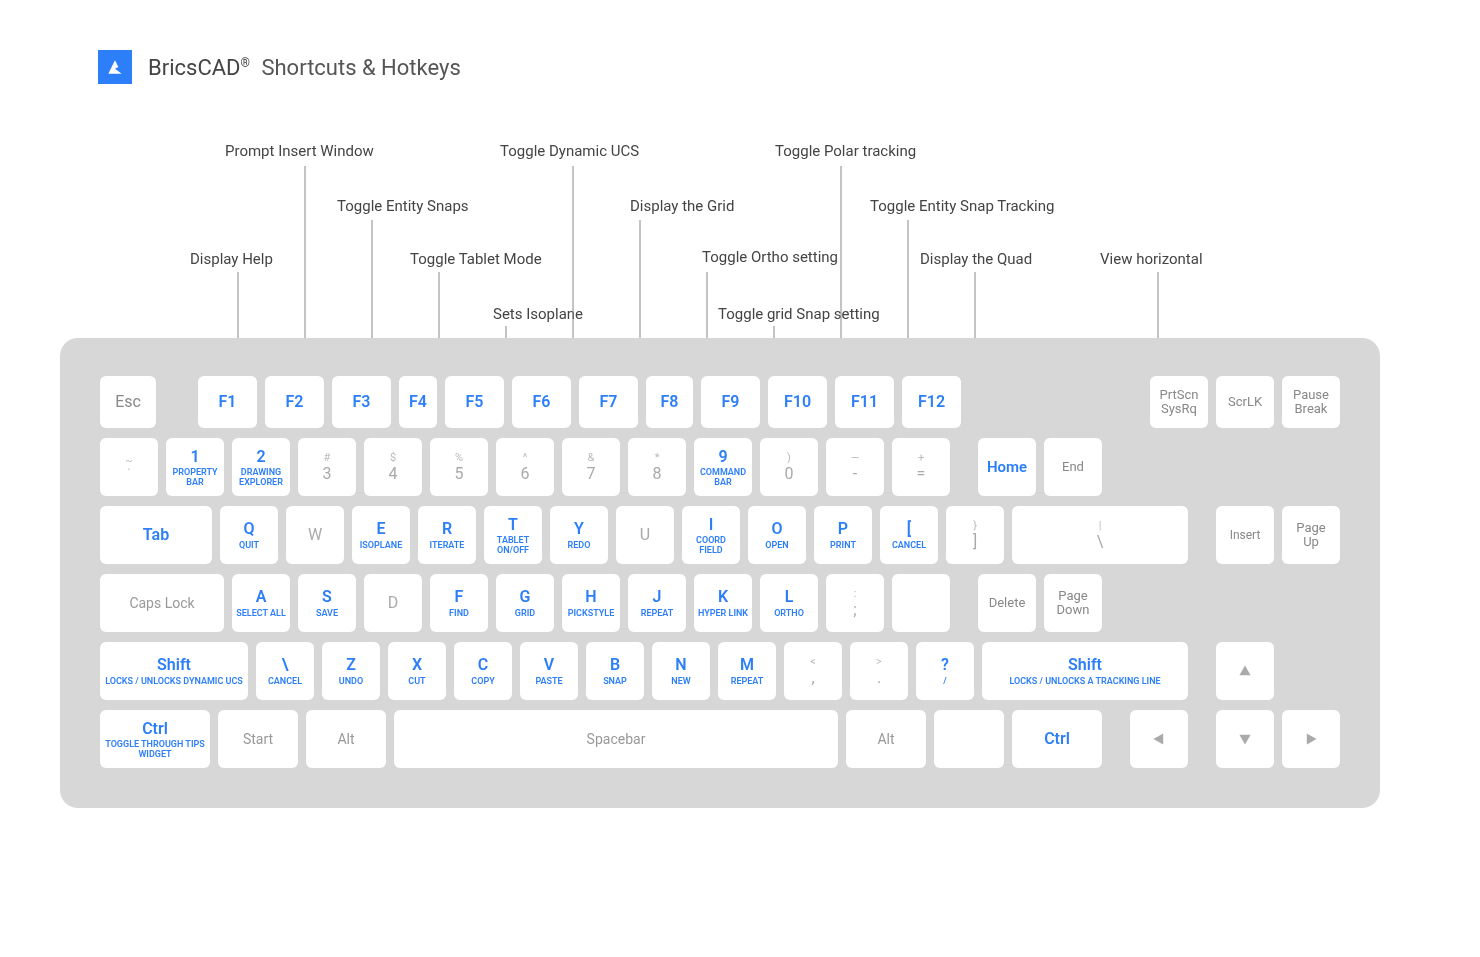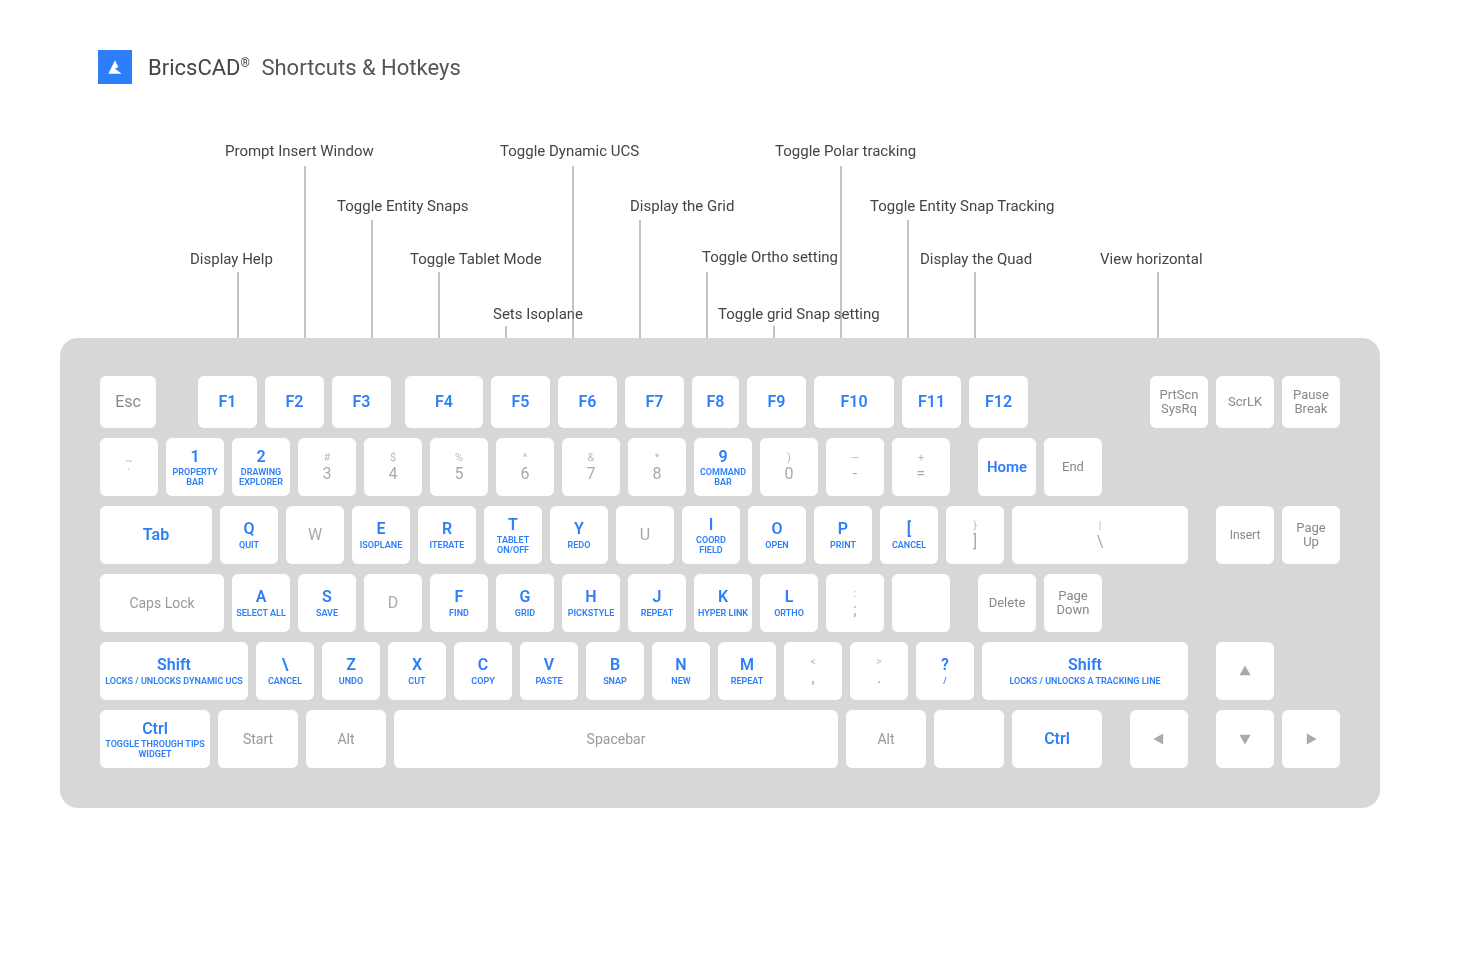--- a/index.html
+++ b/index.html
@@ -178,39 +178,39 @@
     <div style="width:26px;" class="gap-fill"></div>
     <div class="key hot h52" style="width:59px;">
         <span class="main">F1</span>
       </div>
     <div class="key hot h52" style="width:59px;align-items:center;">
         <span class="main">F2</span>
       </div>
     <div class="key hot h52" style="width:59px;">
         <span class="main">F3</span>
       </div>
-    <div class="key hot h52" style="width:78px;margin-left:6px;">
+    <div class="key hot h52" style="width:38px;">
         <span class="main">F4</span>
       </div>
     <div class="key hot h52" style="width:59px;">
         <span class="main">F5</span>
       </div>
     <div class="key hot h52" style="width:59px;">
         <span class="main">F6</span>
       </div>
     <div class="key hot h52" style="width:59px;">
         <span class="main">F7</span>
       </div>
     <div class="key hot h52" style="width:47px;">
         <span class="main">F8</span>
       </div>
     <div class="key hot h52" style="width:59px;">
         <span class="main">F9</span>
       </div>
-    <div class="key hot h52" style="width:80px;">
+    <div class="key hot h52" style="width:59px;">
         <span class="main">F10</span>
       </div>
     <div class="key hot h52" style="width:59px;">
         <span class="main">F11</span>
       </div>
     <div class="key hot h52" style="width:59px;">
         <span class="main">F12</span>
       </div>
     <div style="flex:1;" class="gap-fill"></div>
     <div class="key h52 stack" style="width:58px;">

